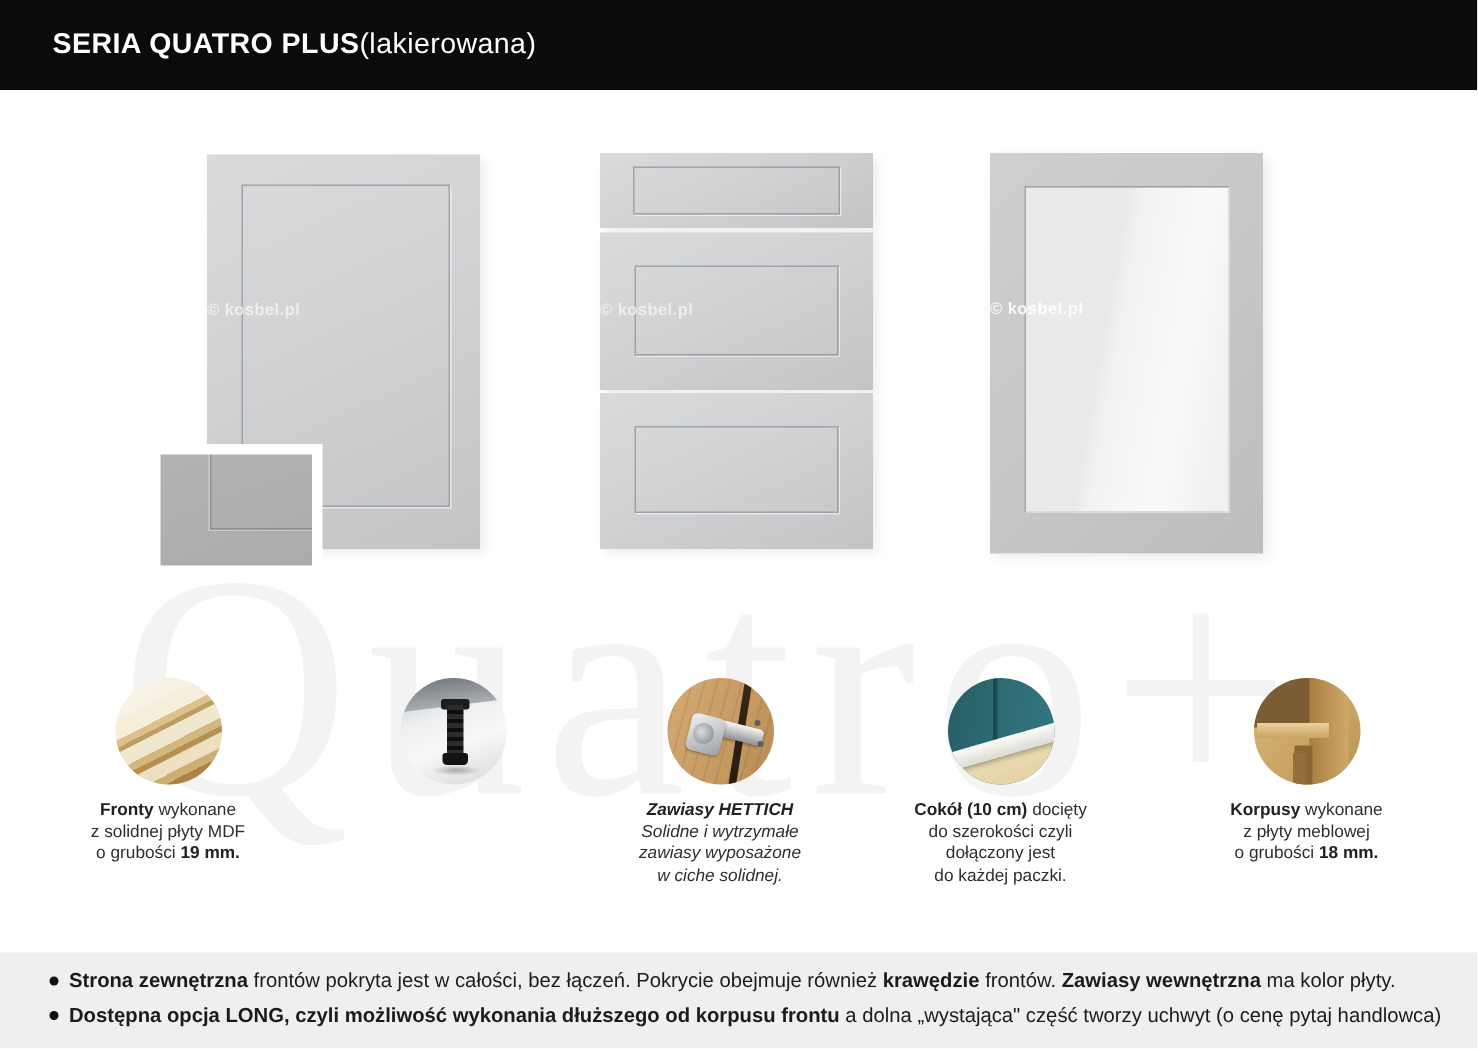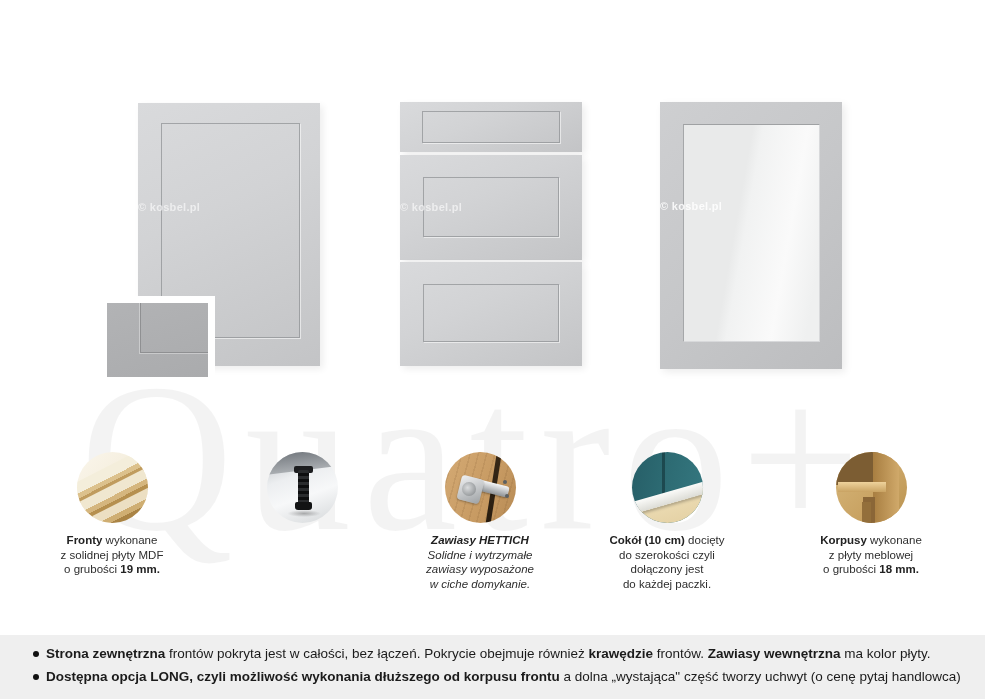--- a/index.html
+++ b/index.html
@@ -124,20 +124,24 @@
   .bullet{margin:0 0 6px;font-size:13.5px;line-height:17px;color:#1b1b1b;position:relative;
         padding-left:13px;white-space:nowrap;}
   .bullet b{font-weight:bold;}
   .dot{position:absolute;left:0;top:6px;width:6px;height:6px;border-radius:50%;background:#111;}
 </style>
 </head>
 <body>
 
 <div class="page">
 
+  <div class="header">
+    <b>SERIA QUATRO PLUS</b>
+      <span class="reg"> (lakierowana)</span>
+  </div>
 
   <div class="bg-watermark">Quatro+</div>
 
   <div class="door1 panel">
     <div class="groove"></div>
     <div class="pw">© kosbel.pl</div>
   </div>
 
   <div class="mat">
     <div class="small-panel">
@@ -193,21 +197,21 @@
         <div class="harm"></div>
       <div class="hplate"></div>
         <div class="hcup"></div>
       <div class="hscrew hs1"></div>
         <div class="hscrew hs2"></div>
     </div>
     <div class="ftext">
       <div><b>Zawiasy HETTICH</b><span></span><b></b></div>
       <div><b></b><span>Solidne i wytrzymałe</span><b></b></div>
       <div><b></b><span>zawiasy wyposażone</span><b></b></div>
-      <div><b></b><span>w ciche domykanie.</span><b></b></div>
+      <div><b></b><span>w ciche solidnej.</span><b></b></div>
     </div>
   </div>
 
   <div class="feature f4">
     <div class="circle ic-cokol">
       <div class="ck-line"></div>
         <div class="ck-floor"></div>
         <div class="ck-plinth"></div>
     </div>
     <div class="ftext">

